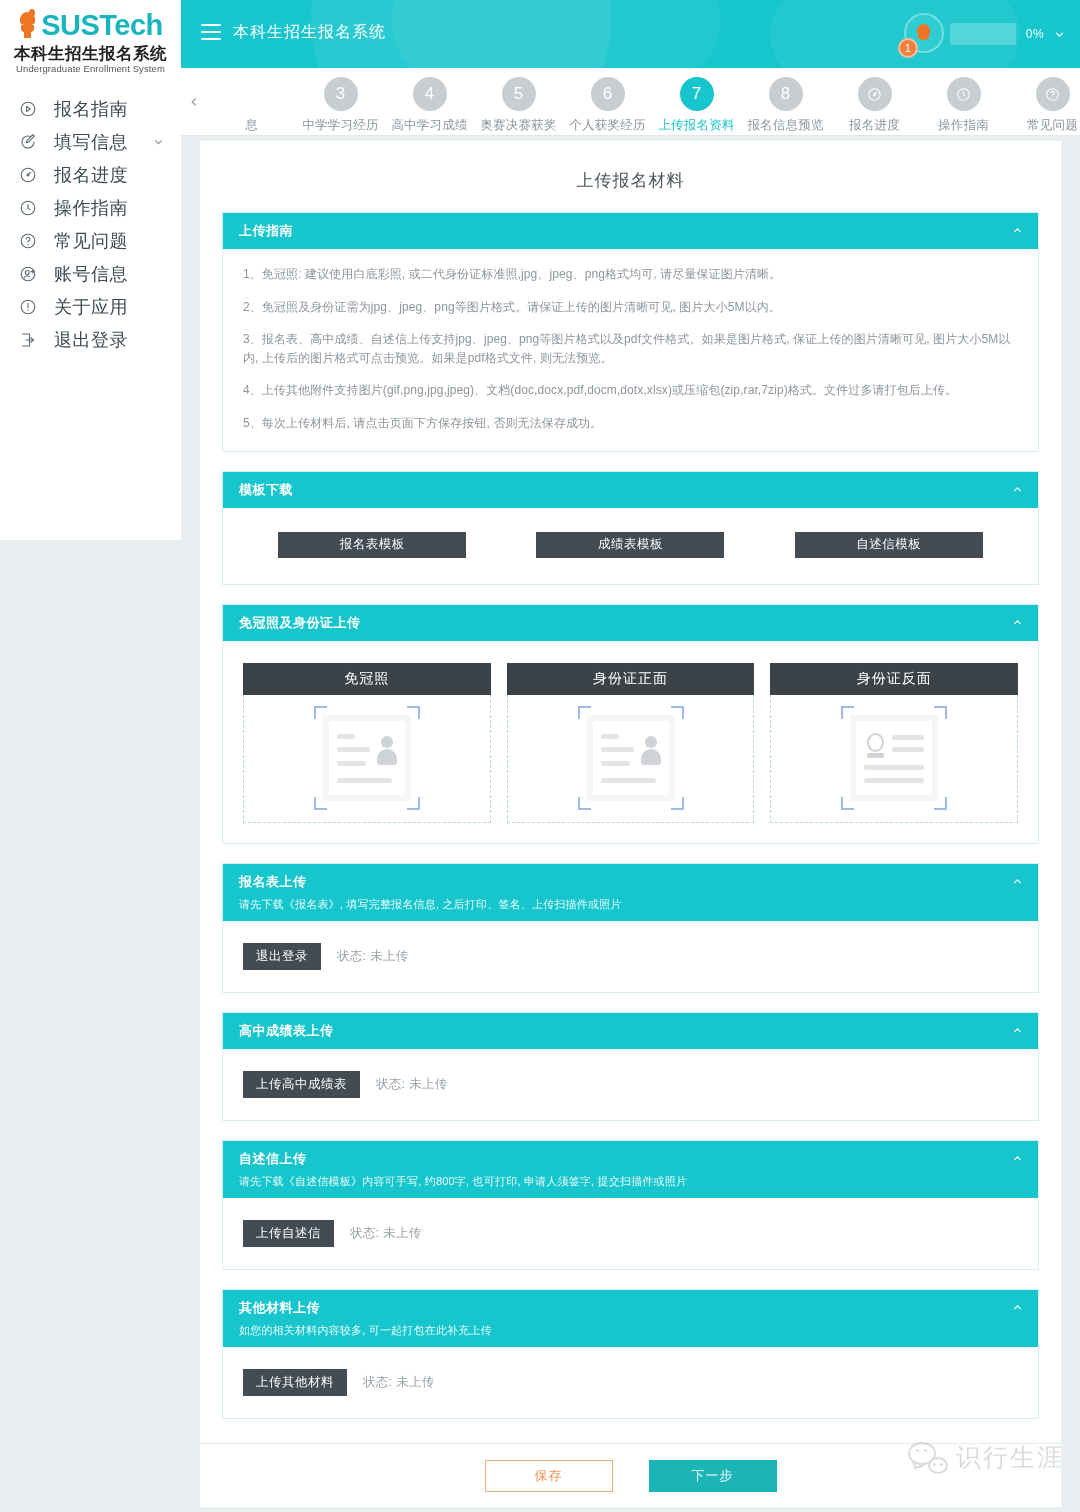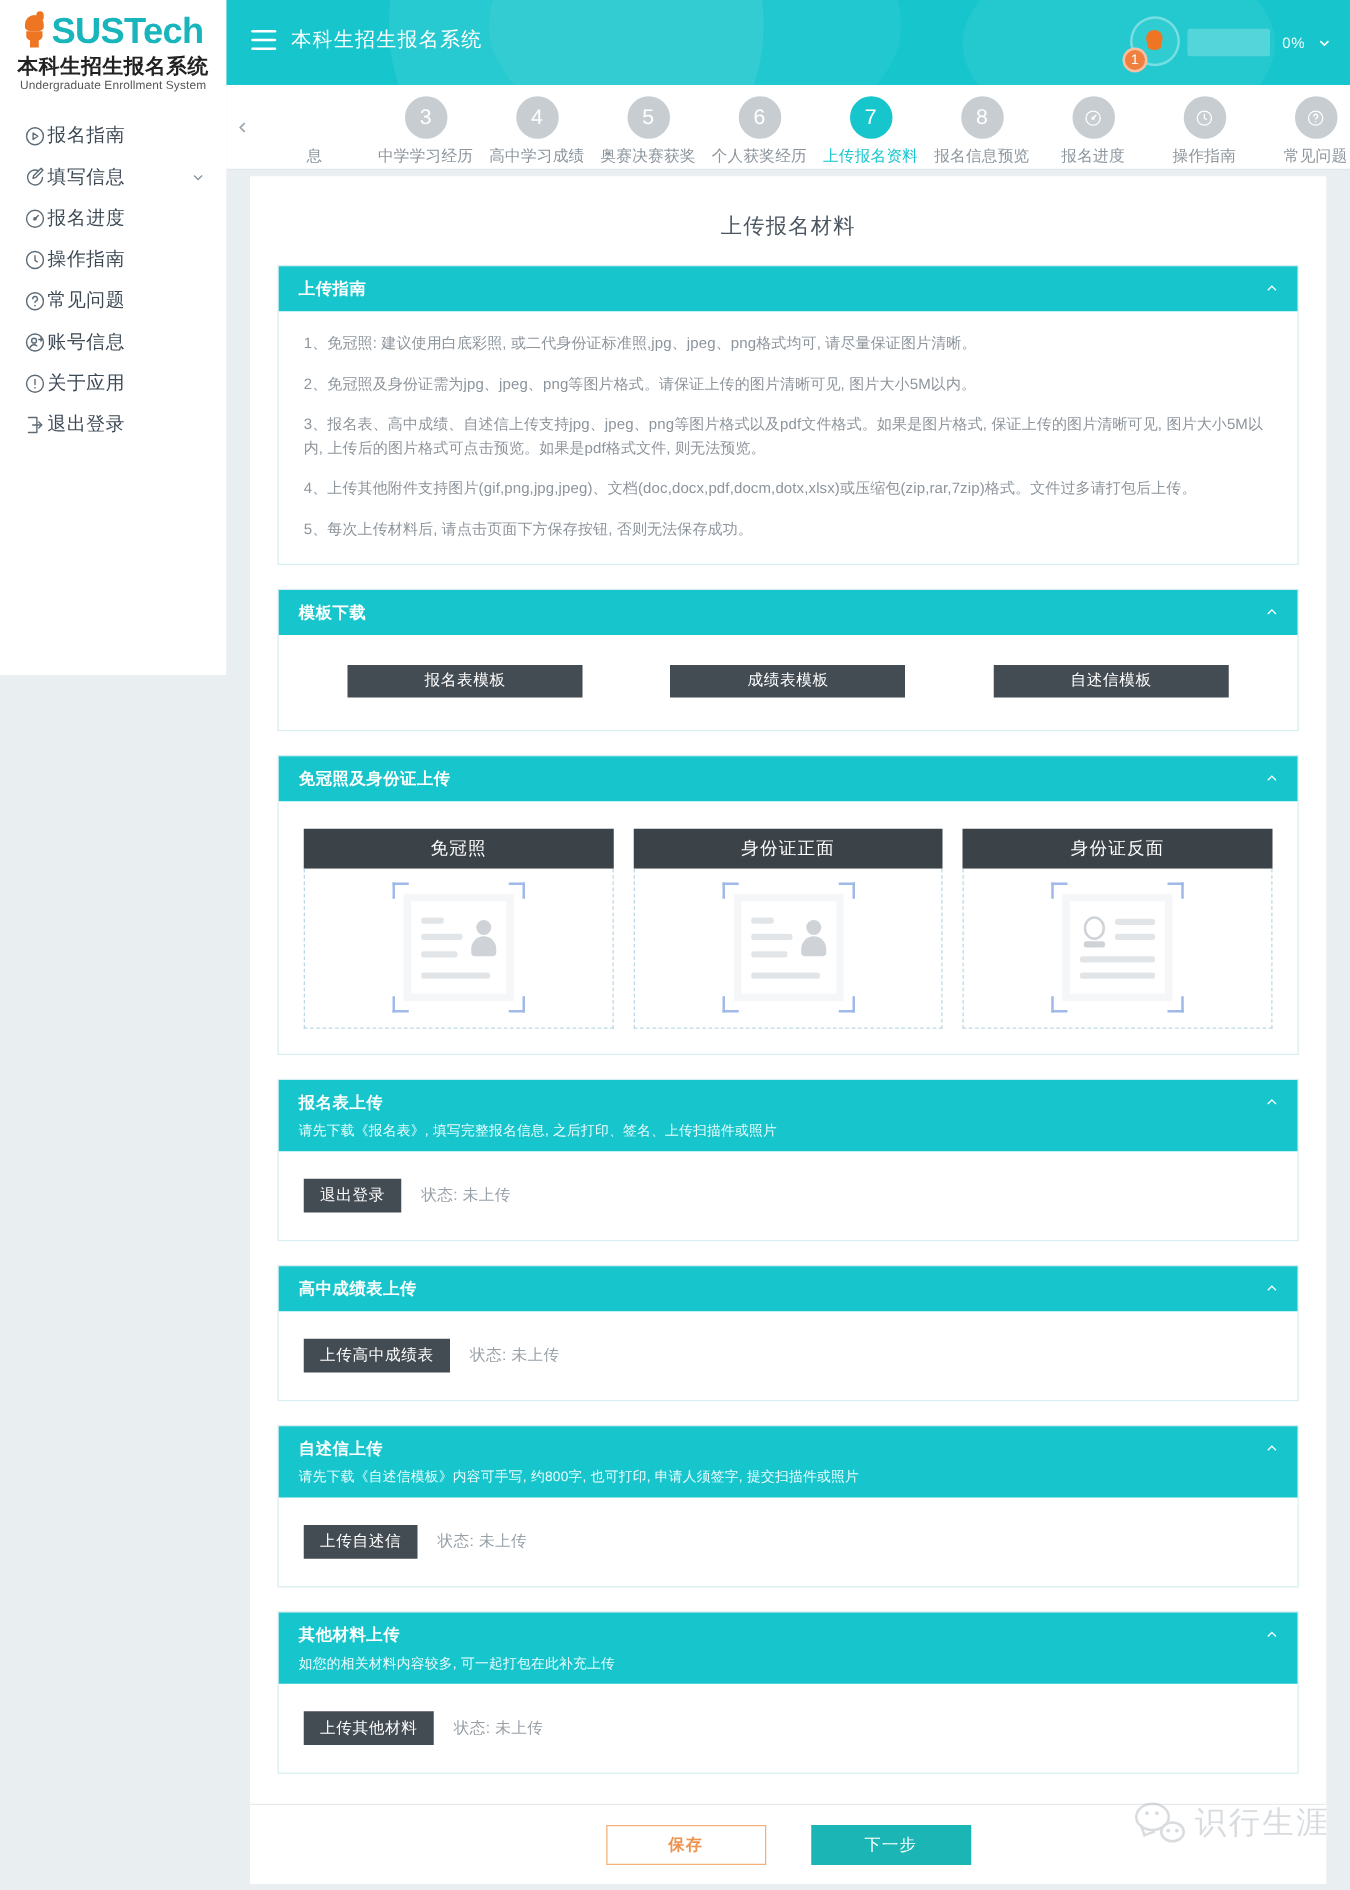--- a/index.html
+++ b/index.html
@@ -54,21 +54,21 @@
   .nav-item {
     display: flex; align-items: center; height: 33px; padding-left: 18px;
     cursor: pointer; position: relative;
   }
   .nav-ico {
     width: 20px; height: 20px; flex: 0 0 20px; color: #5d6b76;
     display: flex; align-items: center; justify-content: center;
   }
   .nav-ico svg { width: 18px; height: 18px; display: block; }
   .nav-label {
-    margin-left: 0; font-size: 15px; color: #3c4854; letter-spacing: 0.5px;
+    margin-left: 16px; font-size: 18px; color: #3c4854; letter-spacing: 0.5px;
   }
   .nav-caret {
     position: absolute; right: 16px; top: 50%; transform: translateY(-50%);
     color: #8a959e;
   }
   .nav-caret svg { width: 13px; height: 13px; display: block; }
 
   
   .header {
     position: absolute; left: 181px; top: 0; width: 899px; height: 68px;
@@ -267,21 +267,20 @@
 
   .footer-bar {
     position: absolute; left: 0; right: 0; bottom: 0; height: 64px;
     border-top: 1px solid #e6eaec; background: #fff;
     display: flex; align-items: center; justify-content: center; gap: 36px;
   }
   .btn-save {
     background: #fff; color: #f0924e; border: 1px solid #f3b078;
     width: 128px; height: 32px; font-size: 13px; cursor: pointer; font-family: inherit;
     letter-spacing: 1px;
-    font-weight: bold;
   }
   .btn-next {
     background: #1cb5b5; color: #fff; border: none;
     width: 128px; height: 32px; font-size: 13px; cursor: pointer; font-family: inherit;
     letter-spacing: 1px;
   }
 
   
   .watermark {
     position: absolute; right: 16px; bottom: 38px; display: flex;

